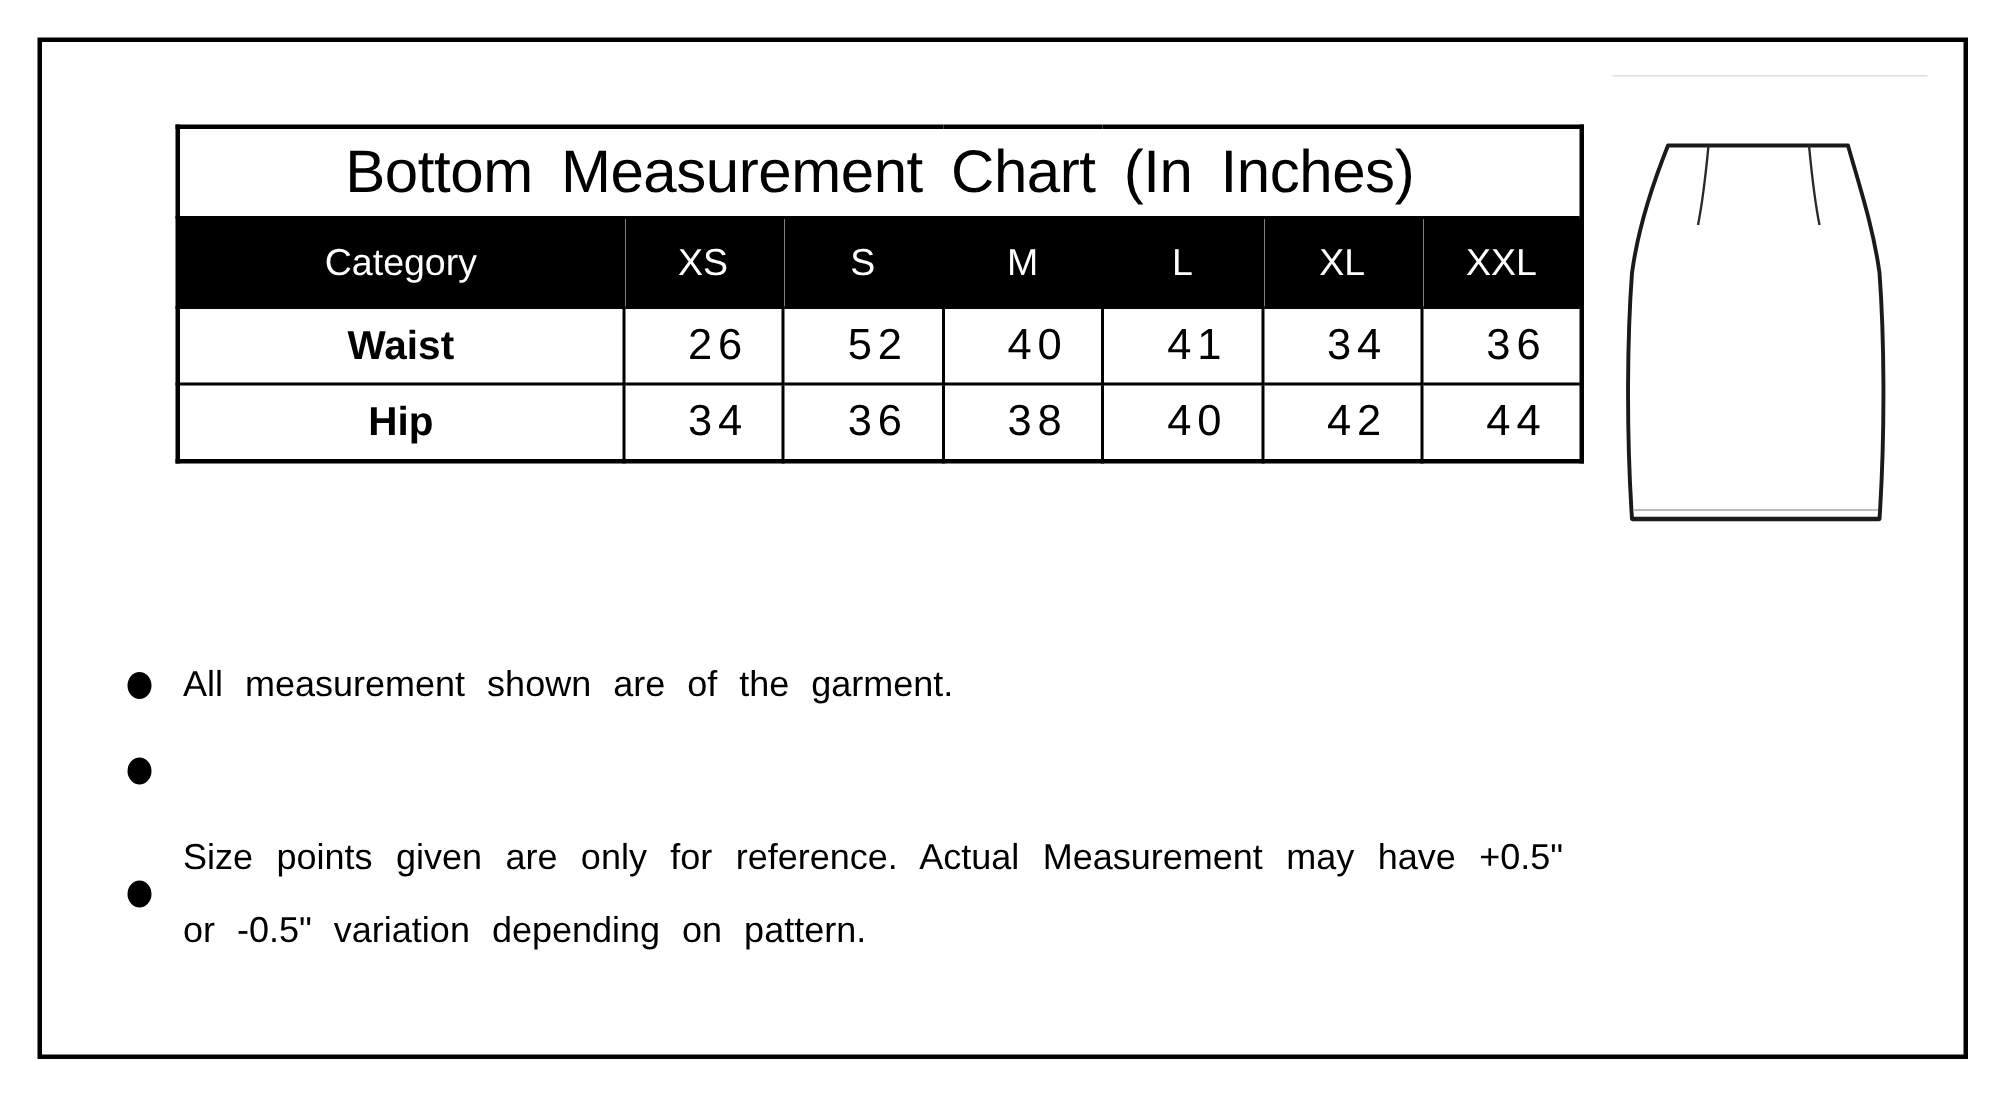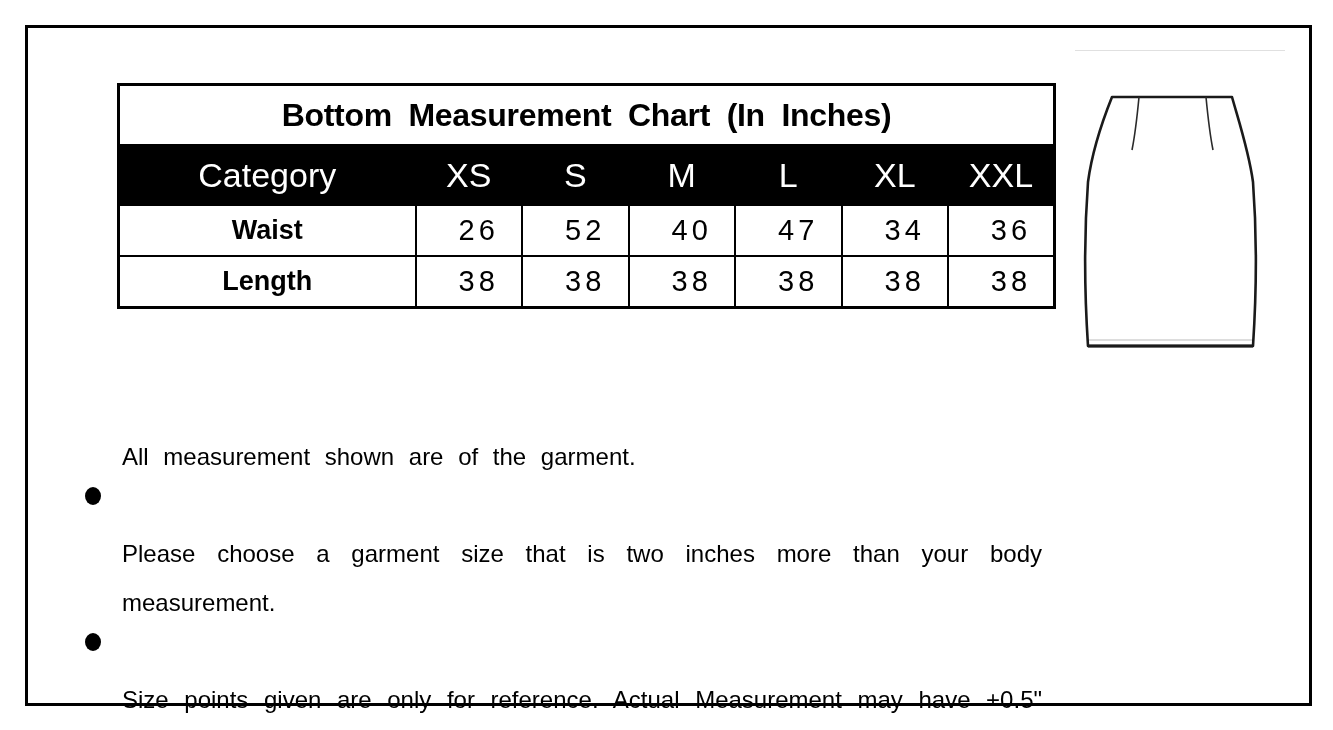--- a/index.html
+++ b/index.html
@@ -39,30 +39,30 @@
   table.size-chart col.cat-col { width: 297px; }
   table.size-chart td, table.size-chart th {
     border: 2px solid #000000;
     text-align: center;
     vertical-align: middle;
     padding: 0;
     overflow: hidden;
   }
   tr.title-row td {
     height: 58px;
-    font-size: 32px;
-    font-weight: bold;
+    font-size: 40px;
+    font-weight: normal;
     word-spacing: 8px;
     letter-spacing: -0.3px;
   }
   tr.header-row th {
     height: 58px;
     background: #000000;
     color: #ffffff;
-    font-size: 34px;
+    font-size: 25px;
     font-weight: normal;
     word-spacing: normal;
   }
   tr.data-row td { height: 49px; text-align: center; }
   tr.data-row td.row-label {
     font-size: 27px;
     font-weight: bold;
   }
   tr.data-row td.cell-value {
     font-size: 29px;
@@ -72,21 +72,21 @@
   }
   
   .notes {
     position: absolute;
     left: 85px;
     top: 408px;
     width: 960px;
   }
   .note-item {
     display: flex;
-    align-items: flex-end;
+    align-items: center;
   }
   .bullet-dot {
     flex: 0 0 auto;
     width: 16px;
     height: 18px;
     border-radius: 50%;
     background: #000000;
     margin-right: 21px;
   }
   .note-text {
@@ -142,32 +142,32 @@
         <th>M</th>
         <th>L</th>
         <th>XL</th>
         <th>XXL</th>
       </tr>
       <tr class="data-row">
         <td class="row-label">Waist</td>
         <td class="cell-value">26</td>
         <td class="cell-value">52</td>
         <td class="cell-value">40</td>
-        <td class="cell-value">47</td>
+        <td class="cell-value">41</td>
         <td class="cell-value">34</td>
         <td class="cell-value">36</td>
       </tr>
       <tr class="data-row">
-        <td class="row-label">Length</td>
+        <td class="row-label">Hip</td>
+        <td class="cell-value">34</td>
+        <td class="cell-value">36</td>
         <td class="cell-value">38</td>
-        <td class="cell-value">38</td>
-        <td class="cell-value">38</td>
-        <td class="cell-value">38</td>
-        <td class="cell-value">38</td>
-        <td class="cell-value">38</td>
+        <td class="cell-value">40</td>
+        <td class="cell-value">42</td>
+        <td class="cell-value">44</td>
       </tr>
     </tbody>
   </table>
 
   <div class="illustration">
     <div class="placeholder-edge"></div>
     <svg class="skirt" width="215" height="330" viewBox="0 0 215 330" fill="none">
 
       <path d="M 39 57 L 159 57
                C 166 82, 176 112, 180 142
@@ -186,21 +186,20 @@
     </svg>
   </div>
 
   <div class="notes">
     <div class="note-item">
       <span class="bullet-dot"></span>
       <p class="note-text">All measurement shown are of the garment.</p>
     </div>
     <div class="note-item">
       <span class="bullet-dot"></span>
-      <p class="note-text">Please choose a garment size that is two inches more than your body measurement.</p>
     </div>
     <div class="note-item">
       <span class="bullet-dot"></span>
       <p class="note-text">Size points given are only for reference. Actual Measurement may have +0.5" or -0.5" variation depending on pattern.</p>
     </div>
   </div>
 
 </div>
 
 </body></html>

